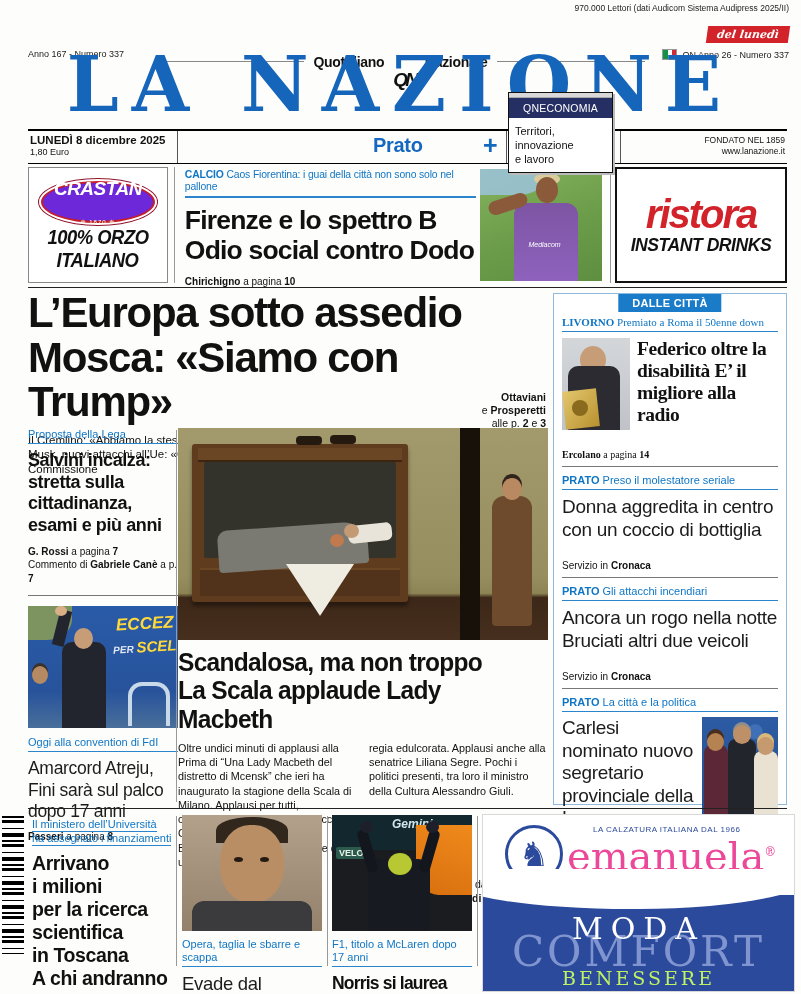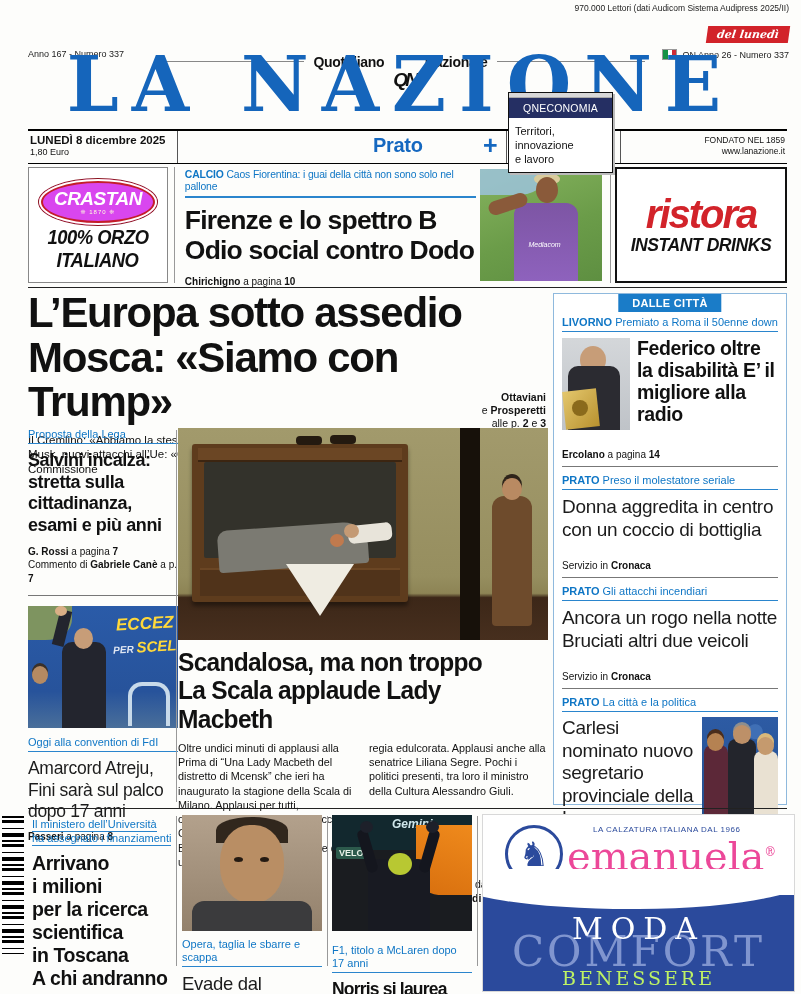--- a/index.html
+++ b/index.html
@@ -42,21 +42,21 @@
   .dl-plus{position:absolute;left:455px;top:0px;font-size:25px;font-weight:900;color:#1568c0;}
   .dl-right{position:absolute;right:2px;top:4px;text-align:right;font-size:8.5px;line-height:1.3;}
   
   .k{color:#0f76c5;font-size:11px;border-bottom:1.5px solid #2a85cd;padding-bottom:2px;display:block;line-height:1.2;}
   .k .tag{font-weight:bold;}
   .by{font-size:10px;color:#111;}
   .by .b{font-weight:bold;}
   
   #topstory{position:absolute;left:28px;top:167px;width:759px;height:116px;display:flex;}
   .ad-crastan{width:140px;border:1px solid #888;box-sizing:border-box;display:flex;flex-direction:column;align-items:center;justify-content:center;gap:2px;background:#fff;}
-  .cr-oval{width:118px;height:46px;background:#d946ef;border-radius:50%;display:flex;flex-direction:column;align-items:center;justify-content:center;
+  .cr-oval{width:118px;height:46px;background:#6d28d9;border-radius:50%;display:flex;flex-direction:column;align-items:center;justify-content:space-between;
            box-shadow:inset 0 0 0 2px #fff,inset 0 0 0 4px #c41e2a,0 0 0 1px #8a1420;}
   .cr-brand{color:#fff;font-weight:900;font-style:italic;font-size:19px;letter-spacing:-.5px;line-height:1;}
   .cr-year{color:#ffd;font-size:6px;letter-spacing:1px;}
   .cr-line{font-size:20px;font-weight:900;font-style:italic;letter-spacing:-.5px;line-height:1.05;transform:scaleX(.92);}
   .tsdiv{width:1px;background:#999;margin:0 0;}
   .ts-main{width:306px;padding:2px 4px 0 10px;box-sizing:border-box;}
   .ts-main .k{font-size:10.4px;letter-spacing:-.15px;border-bottom-width:2px;}
   .ts-h{font-size:26.5px;font-weight:800;letter-spacing:-.8px;line-height:1.15;margin-top:7px;}
   .ts-by{margin-top:10px;}
   .photo{position:relative;overflow:hidden;}
@@ -284,21 +284,21 @@
     <div class="lead-by">
       <div><span class="b">Ottaviani</span></div>
       <div><span>e </span><span class="b">Prosperetti</span></div>
       <div><span>alle p. </span><span class="b">2</span><span> e </span><span class="b">3</span></div>
     </div>
   </div>
 
   <div id="rightcol">
     <div class="dc-badge">DALLE CITTÀ</div>
 
-    <div class="rc-item" style="padding-top:22px;">
+    <div class="rc-item" style="padding-top:22px;font-family:Liberation Serif, serif;">
       <span class="k"><span class="tag">LIVORNO</span><span> Premiato a Roma il 50enne down</span></span>
       <div class="liv-flex">
         <div class="photo ph-livorno">
           <i class="head"></i>
           <i class="hood"></i>
           <i class="plaque"></i>
           <i class="emb"></i>
         </div>
         <div class="rc-h-bold" style="width:142px;margin-top:0;">Federico oltre la disabilità E’ il migliore alla radio</div>
       </div>
@@ -434,21 +434,21 @@
       <span class="gem">Gemini</span>
       <span class="velo">VELO</span>
       <i class="car"></i>
       <i class="body"></i>
       <i class="a1"></i>
       <i class="a2"></i>
       <i class="f1"></i>
       <i class="f2"></i>
       <i class="helmet"></i>
     </div>
-    <span class="k" style="margin-top:13px;">F1, titolo a McLaren dopo 17 anni</span>
+    <span class="k" style="margin-top:7px;">F1, titolo a McLaren dopo 17 anni</span>
     <div class="b-h-cond">
       <span>Norris si laurea</span>
 
     </div>
 
   </div>
   <i class="vl" style="left:477px;top:816px;height:150px;background:#999;"></i>
 
   <div id="emad">
     <span class="em-tag">LA CALZATURA ITALIANA DAL 1966</span>

